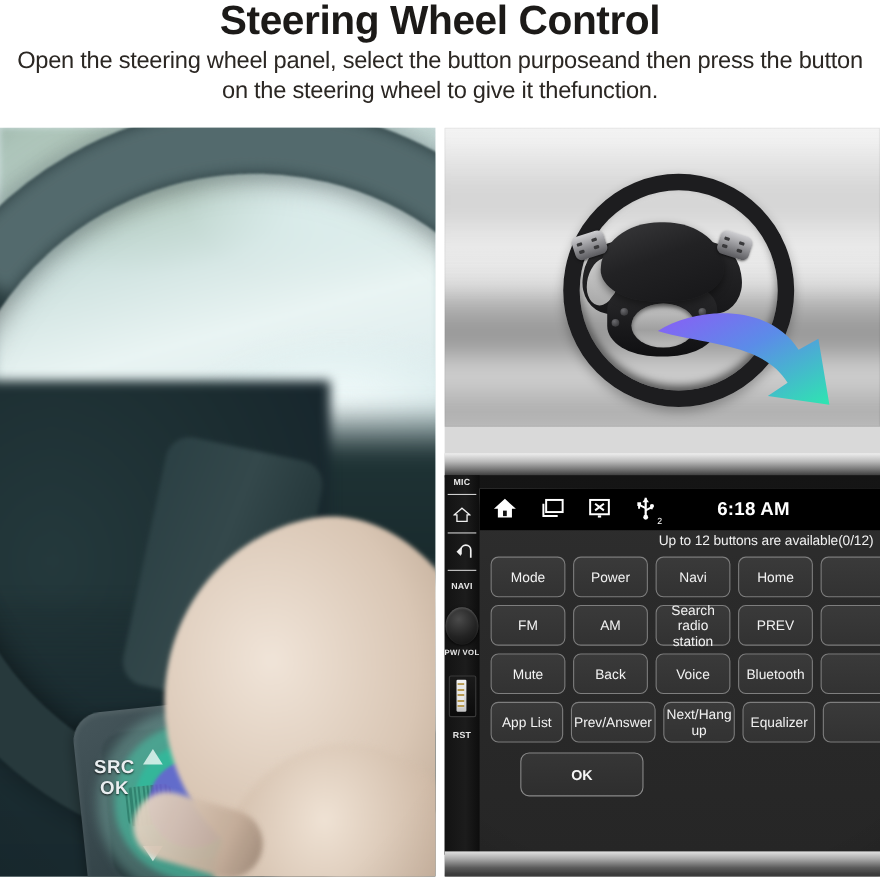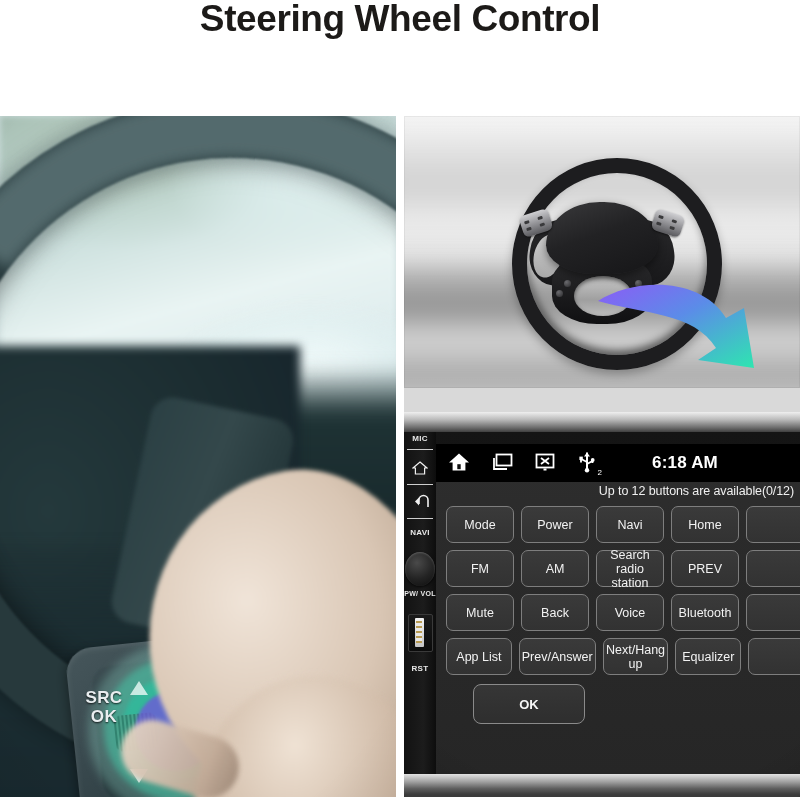--- a/index.html
+++ b/index.html
@@ -286,20 +286,24 @@
     background:radial-gradient(ellipse 120% 110% at 50% 40%,rgba(0,0,0,0) 60%,rgba(0,0,0,.30) 100%);
     pointer-events:none;}
 </style>
 </head>
 <body>
 
 <div class="page">
 
   <div class="header">
     <div class="title">Steering Wheel Control</div>
+    <div class="subtitle">
+      <span>Open the steering wheel panel, select the button purposeand then press</span>
+      <span>the button on the steering wheel to give it thefunction.</span>
+    </div>
   </div>
 
   <div class="panel panel-left">
     <div class="ph-left">
       <div class="lp-sky"></div>
       <div class="lp-dashlight"></div>
       <div class="lp-dashdark"></div>
       <div class="lp-mass"></div>
       <div class="lp-mass2"></div>
       <div class="lp-rim"></div>

